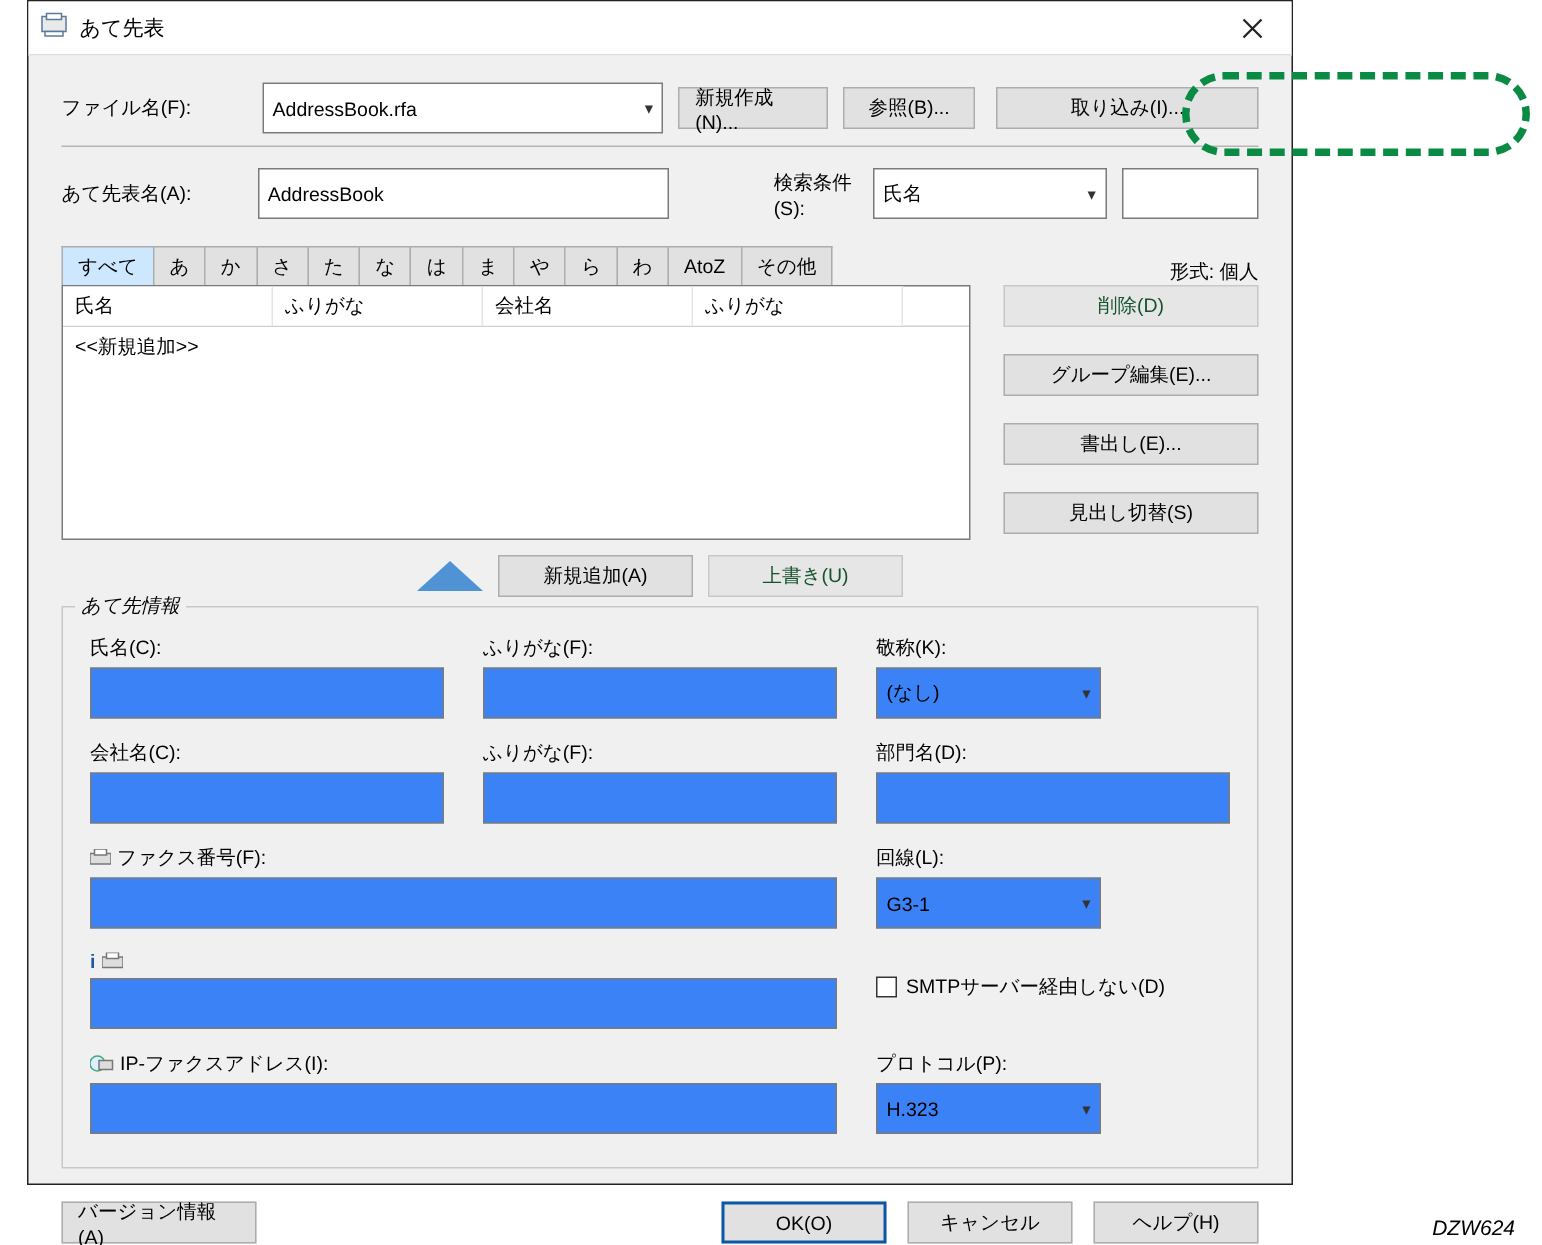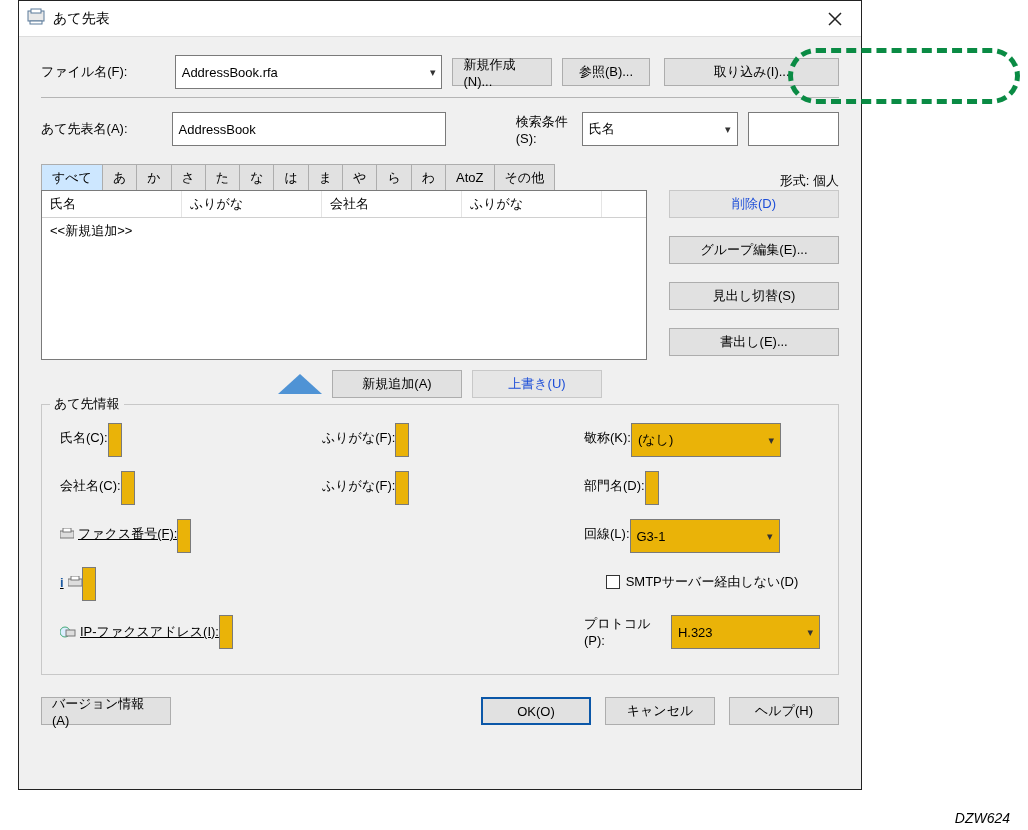--- a/index.html
+++ b/index.html
@@ -24,46 +24,46 @@
   .combo, .txt {
     height: 26px; border:1px solid #7a7a7a; background:#fff; padding:16px 6px;
     display:flex; align-items:center; justify-content:space-between;
   }
   .combo .chev { font-size:11px; color:#333; }
   .btn {
     height: 28px; border:1px solid #adadad; background:#e1e1e1;
     display:inline-flex; align-items:center; justify-content:center;
     padding: 0 10px; cursor:default;
   }
-  .btn.disabled { color:#1d4ed8; background:#e6e6e6; border-color:#c8c8c8; }
+  .btn.disabled { color:#14532d; background:#e6e6e6; border-color:#c8c8c8; }
   .hr { border-top:1px solid #b5b5b5; margin:8px 0 14px 0; }
   .tabs { display:flex; gap:0; margin-top:8px; }
   .tab {
     border:1px solid #adadad; border-bottom:none; background:#e1e1e1;
     padding:4px 10px; height:26px; display:flex; align-items:center; margin-right:-1px;
   }
   .tab.active { background:#cde7ff; border-bottom:none; }
   .listbox { border:1px solid #7a7a7a; background:#fff; height:170px; display:flex; flex-direction:column; }
   .listhead { display:flex; border-bottom:1px solid #d0d0d0; }
   .col { border-right:1px solid #e5e5e5; padding:4px 8px; background:#fff; }
   .listrow { display:flex; padding:4px 8px; }
   .mid { display:flex; gap:10px; align-items:center; justify-content:center; margin:10px 0 6px 0; }
   .tri-up {
     width:0;height:0;border-left:22px solid transparent;border-right:22px solid transparent;
     border-bottom:20px solid #4f93d5;
   }
   .group {
     border:1px solid #c8c8c8; position:relative; padding:18px 18px 22px 18px; margin-top:6px;
   }
-  .group .legend { position:absolute; top:-10px; left:8px; background:#f0f0f0; padding:0 4px; }
+  .group .legend { position:absolute; top:-10px; left:8px; background:#f0f0f0; padding:0 4px;font-style:italic; }
   .grid { display:grid; grid-template-columns: 1fr 1fr 1fr; gap: 14px 26px; }
-  .field { display:flex; }
+  .field { display:flex; flex-direction:column; }
   .field label { margin-bottom:4px; display:flex; align-items:center; gap:4px; }
-  .field .txt, .field .combo { background:#eab308; }
-  .wide2 { grid-column: 1 / 3; text-decoration: underline; }
+  .field .txt, .field .combo { background:#3b82f6; }
+  .wide2 { grid-column: 1 / 3; }
   .foot { display:flex; gap:14px; align-items:center; margin-top:22px; }
   .foot .spacer { flex:1; }
   .btn.primary { border:2px solid #0b57a8; }
   .highlight {
     position:absolute; border:5px dashed #0a8b44; border-radius:28px;
     pointer-events:none;
   }
   .imgid { position:absolute; right:18px; bottom:4px; font-style:italic; font-size:14px; }
   .icon-fax { width:14px;height:12px; }
   .chk { width:14px;height:14px;border:1px solid #333;display:inline-block;background:#fff; }
@@ -149,22 +149,22 @@
             <div class="col" style="width:140px">氏名</div>
             <div class="col" style="width:140px">ふりがな</div>
             <div class="col" style="width:140px">会社名</div>
             <div class="col" style="width:140px">ふりがな</div>
           </div>
           <div class="listrow">&lt;&lt;新規追加&gt;&gt;</div>
         </div>
         <div style="width:170px;display:flex;flex-direction:column;gap:18px">
           <div class="btn disabled">削除(D)</div>
           <div class="btn">グループ編集(E)...</div>
+          <div class="btn">書出し(E)...</div>
           <div class="btn">見出し切替(S)</div>
-          <div class="btn">書出し(E)...</div>
         </div>
       </div>
 
       <div class="mid">
         <div class="tri-up"></div>
         <div class="btn" style="width:130px">新規追加(A)</div>
         <div class="btn disabled" style="width:130px">上書き(U)</div>
       </div>
 
       <div class="group">

